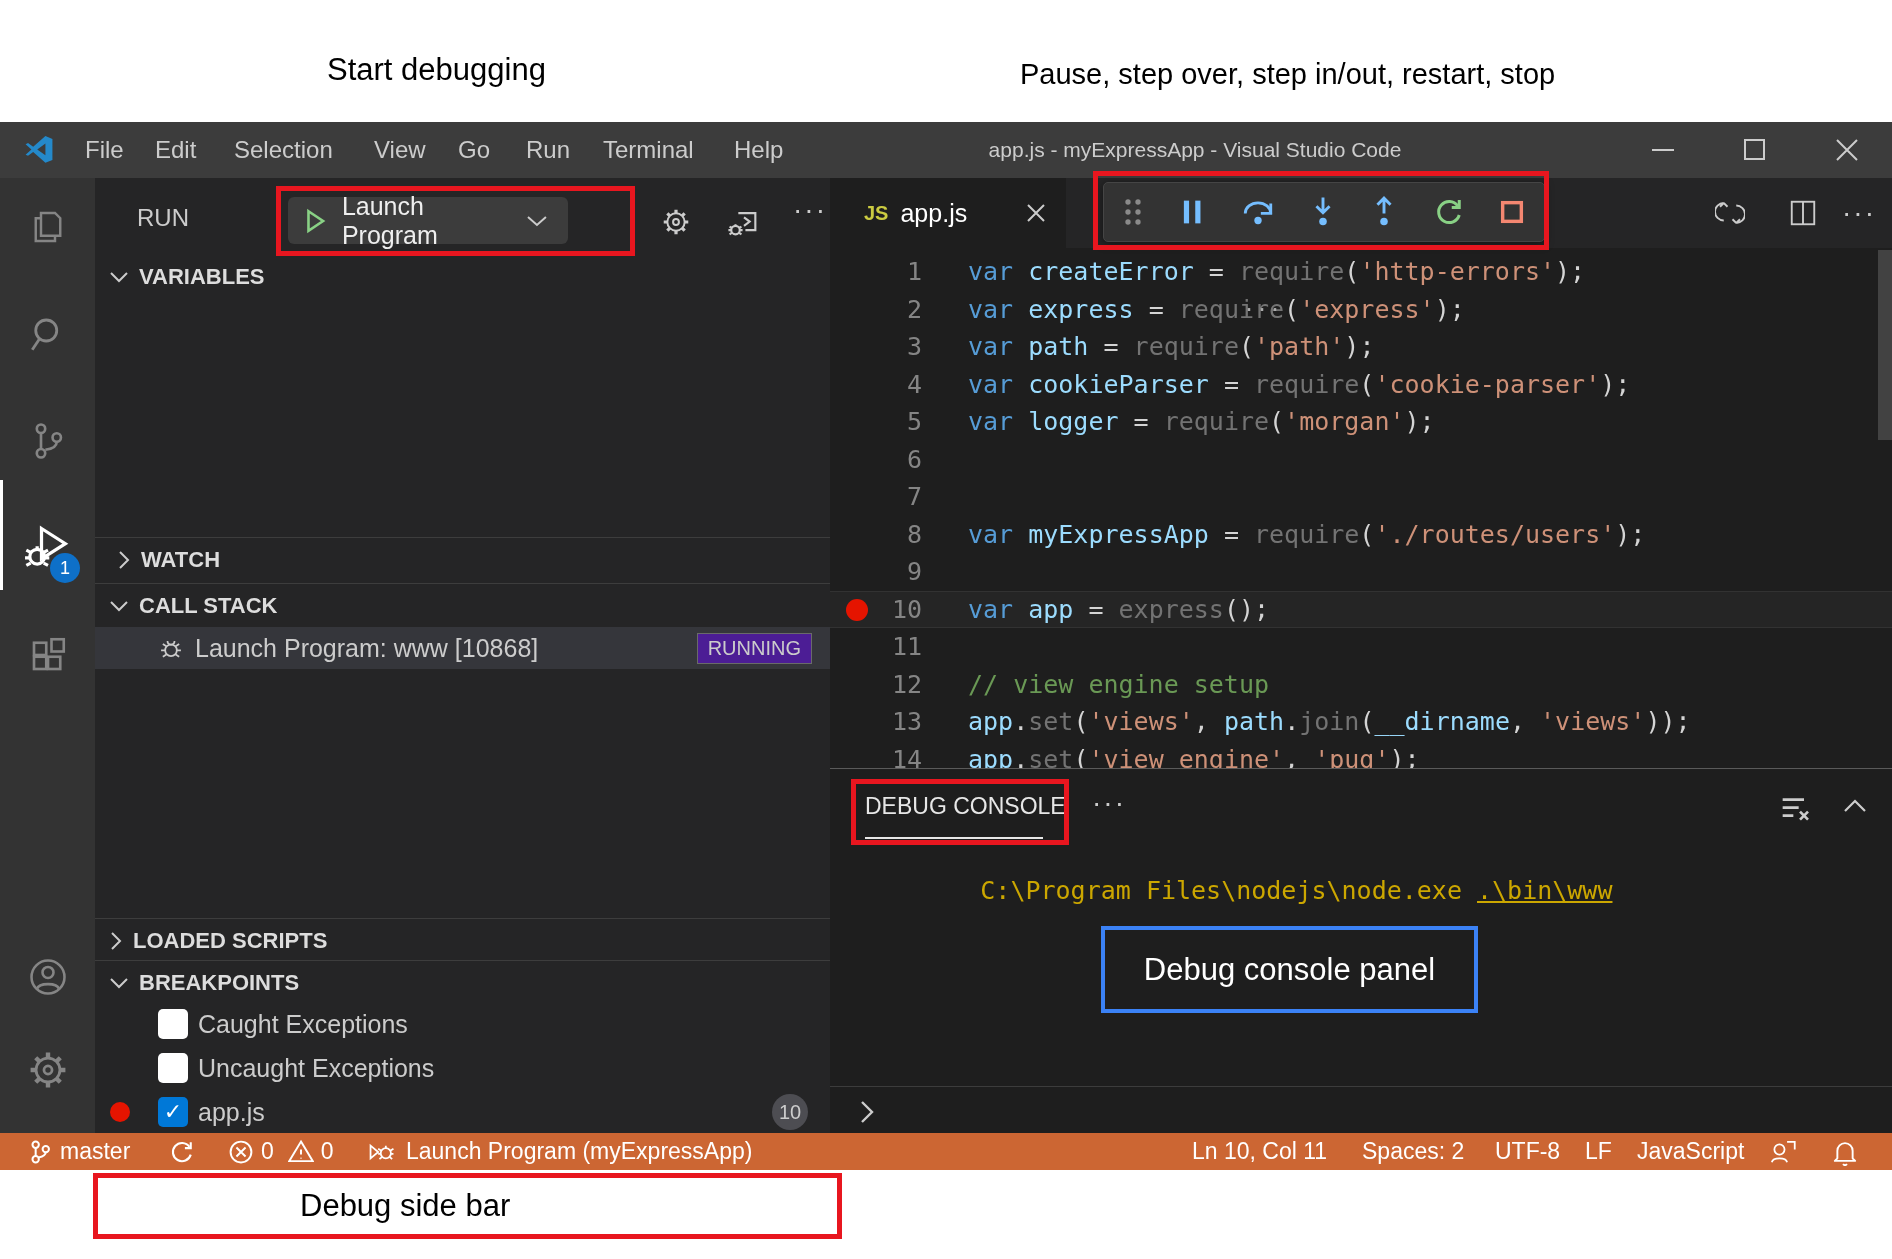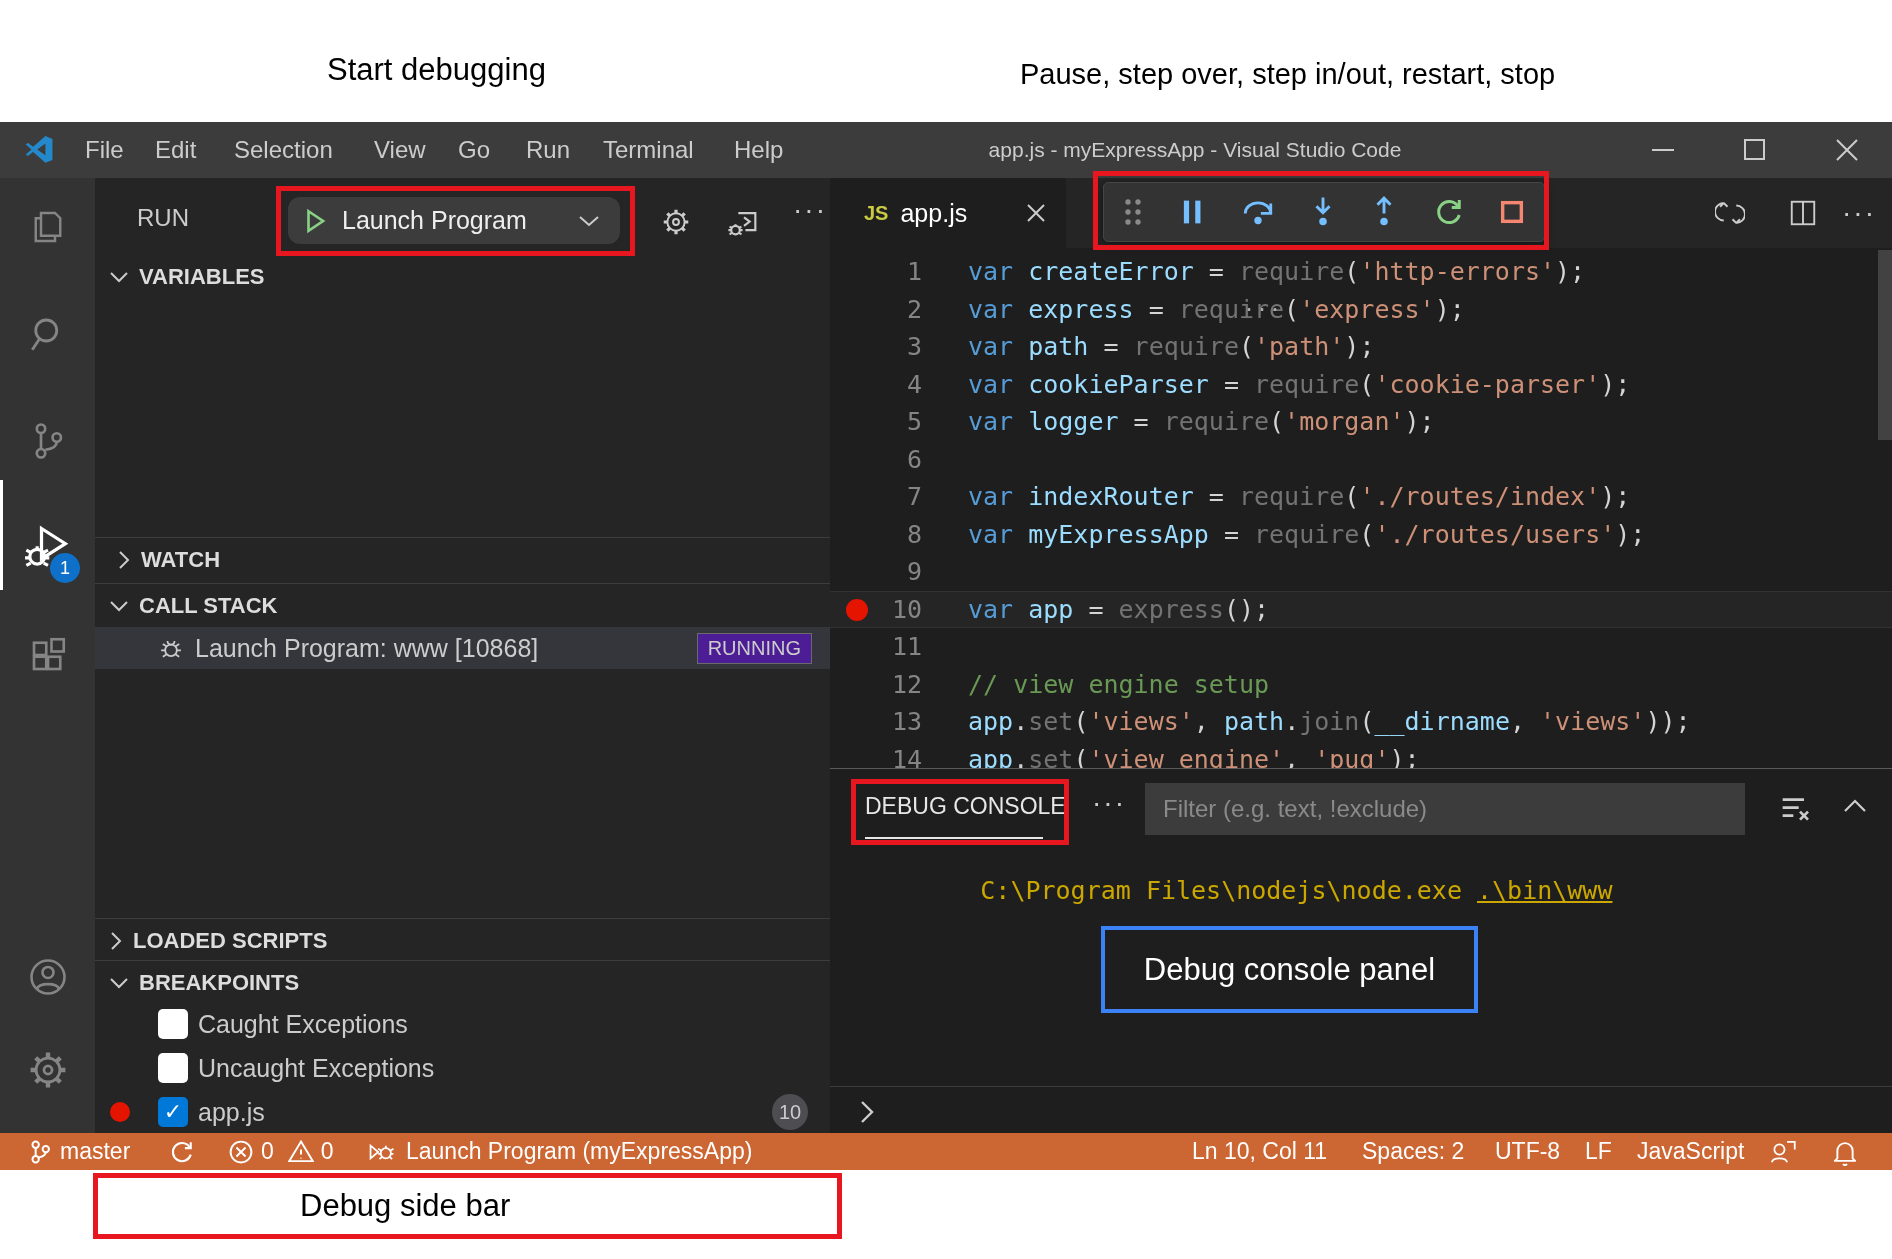--- a/index.html
+++ b/index.html
@@ -120,21 +120,21 @@
       <g stroke-width="2.4">
       <path d="M12 5.5 V2.5 M12 18.5 V21.5 M5.5 12 H2.5 M18.5 12 H21.5 M7.4 7.4 L5.3 5.3 M16.6 16.6 L18.7 18.7 M16.6 7.4 L18.7 5.3 M7.4 16.6 L5.3 18.7"></path>
       </g>
     </svg>
   </div>
 </div>
 
 <div class="abs" id="sidebar">
   <div class="abs side-label" style="left:42px;top:0;height:80px;line-height:80px;font-size:24px;">RUN</div>
 
-  <div class="abs" style="left:193px;top:19px;width:332px;height:47px;background:#3c3c3c;border-radius:12px;display:flex;align-items:center;">
+  <div class="abs" style="left:193px;top:19px;width:280px;height:47px;background:#3c3c3c;border-radius:6px;display:flex;align-items:center;">
     <svg style="margin-left:14px;" width="26" height="26" viewBox="0 0 16 16">
       <path d="M4 2 L13 8 L4 14 Z" fill="none" stroke="#89d185" stroke-width="1.6"></path>
     </svg>
     <span style="margin-left:14px;color:#eeeeee;font-size:25px;">Launch Program</span>
     <svg style="margin-left:auto;margin-right:20px;" width="22" height="14" viewBox="0 0 22 14">
       <path d="M2 3 L11 11 L20 3" fill="none" stroke="#cccccc" stroke-width="2"></path>
     </svg>
   </div>
 
   <div class="abs" style="left:565px;top:28px;">
@@ -276,39 +276,36 @@
     </svg>
   </div>
 
   <div class="abs" id="code-lines" style="left:0;top:75px;width:1062px;">
         <div class="code-line"><div class="ln">1</div><div class="src"><span class="tk-k">var </span><span class="tk-v">createError</span><span class="tk-o"> = </span><span class="tk-f">require</span><span class="tk-p">(</span><span class="tk-s">'http-errors'</span><span class="tk-p">);</span></div></div>
         <div class="code-line"><div class="ln">2</div><div class="src"><span class="tk-k">var </span><span class="tk-v">express</span><span class="tk-o"> = </span><span class="tk-f">require</span><span class="tk-p">(</span><span class="tk-s">'express'</span><span class="tk-p">);</span></div></div>
         <div class="code-line"><div class="ln">3</div><div class="src"><span class="tk-k">var </span><span class="tk-v">path</span><span class="tk-o"> = </span><span class="tk-f">require</span><span class="tk-p">(</span><span class="tk-s">'path'</span><span class="tk-p">);</span></div></div>
         <div class="code-line"><div class="ln">4</div><div class="src"><span class="tk-k">var </span><span class="tk-v">cookieParser</span><span class="tk-o"> = </span><span class="tk-f">require</span><span class="tk-p">(</span><span class="tk-s">'cookie-parser'</span><span class="tk-p">);</span></div></div>
         <div class="code-line"><div class="ln">5</div><div class="src"><span class="tk-k">var </span><span class="tk-v">logger</span><span class="tk-o"> = </span><span class="tk-f">require</span><span class="tk-p">(</span><span class="tk-s">'morgan'</span><span class="tk-p">);</span></div></div>
         <div class="code-line"><div class="ln">6</div><div class="src"></div></div>
-        <div class="code-line"><div class="ln">7</div><div class="src"><span class="tk-k">var </span><span class="tk-v">indexRouter</span><span class="tk-o"> = </span><span class="tk-f">require</span><span class="tk-p">(</span><span class="tk-s">'./routes/index'</span><span class="tk-p">);</span></div></div>
+        <div class="code-line"><div class="ln">7</div></div>
         <div class="code-line"><div class="ln">8</div><div class="src"><span class="tk-k">var </span><span class="tk-v">myExpressApp</span><span class="tk-o"> = </span><span class="tk-f">require</span><span class="tk-p">(</span><span class="tk-s">'./routes/users'</span><span class="tk-p">);</span></div></div>
         <div class="code-line"><div class="ln">9</div><div class="src"></div></div>
         <div class="code-line current"><div style="position: absolute; left: 16px; top: 8px; width: 22px; height: 22px; border-radius: 50%; background: rgb(229, 20, 0);"></div><div class="ln">10</div><div class="src"><span class="tk-k">var </span><span class="tk-v">app</span><span class="tk-o"> = </span><span class="tk-f">express</span><span class="tk-p">();</span></div></div>
         <div class="code-line"><div class="ln">11</div><div class="src"></div></div>
         <div class="code-line"><div class="ln">12</div><div class="src"><span class="tk-c">// view engine setup</span></div></div>
         <div class="code-line"><div class="ln">13</div><div class="src"><span class="tk-v">app</span><span class="tk-p">.</span><span class="tk-f">set</span><span class="tk-p">(</span><span class="tk-s">'views'</span><span class="tk-p">, </span><span class="tk-v">path</span><span class="tk-p">.</span><span class="tk-f">join</span><span class="tk-p">(</span><span class="tk-v">__dirname</span><span class="tk-p">, </span><span class="tk-s">'views'</span><span class="tk-p">));</span></div></div>
         <div class="code-line"><div class="ln">14</div><div class="src"><span class="tk-v">app</span><span class="tk-p">.</span><span class="tk-f">set</span><span class="tk-p">(</span><span class="tk-s">'view engine'</span><span class="tk-p">, </span><span class="tk-s">'pug'</span><span class="tk-p">);</span></div></div>
       </div>
   <div class="abs" style="left:413px;top:114px;color:#aaaaaa;font-size:20px;letter-spacing:1px;font-family:'DejaVu Sans Mono',monospace;">...</div>
   <div class="abs" style="left:1048px;top:72px;width:14px;height:190px;background:rgba(121,121,121,0.4);"></div>
 
   <div id="panel">
     <div class="abs" style="left:35px;top:24px;color:#e7e7e7;font-size:23px;">DEBUG CONSOLE</div>
     <div class="abs" style="left:35px;top:68px;width:178px;height:2px;background:#e7e7e7;"></div>
     <div class="abs" style="left:262px;top:18px;color:#cccccc;font-size:28px;letter-spacing:2px;">···</div>
-    <div class="abs" style="left:315px;top:14px;width:600px;height:52px;background:#3c3c3c;display:flex;align-items:center;">
-      <span style="margin-left:18px;color:#8a8a8a;font-size:24px;">Filter (e.g. text, !exclude)</span>
-    </div>
     <svg class="abs" style="left:950px;top:25px;" width="32" height="30" viewBox="0 0 24 22" fill="none" stroke="#cccccc" stroke-width="2">
       <path d="M2 4 h16 M2 10 h12 M2 16 h8 M15 13 l6 6 M21 13 l-6 6"></path>
     </svg>
     <svg class="abs" style="left:1012px;top:28px;" width="26" height="18" viewBox="0 0 26 18" fill="none" stroke="#cccccc" stroke-width="2.2">
       <path d="M3 14 L13 4 L23 14"></path>
     </svg>
 
     <div class="abs" style="left:60px;top:78px;font-family:'DejaVu Sans Mono',monospace;font-size:25px;color:#cca700;white-space:pre;">
       <span>C:\Program Files\nodejs\node.exe </span><span style="text-decoration:underline;">.\bin\www</span>
     </div>

